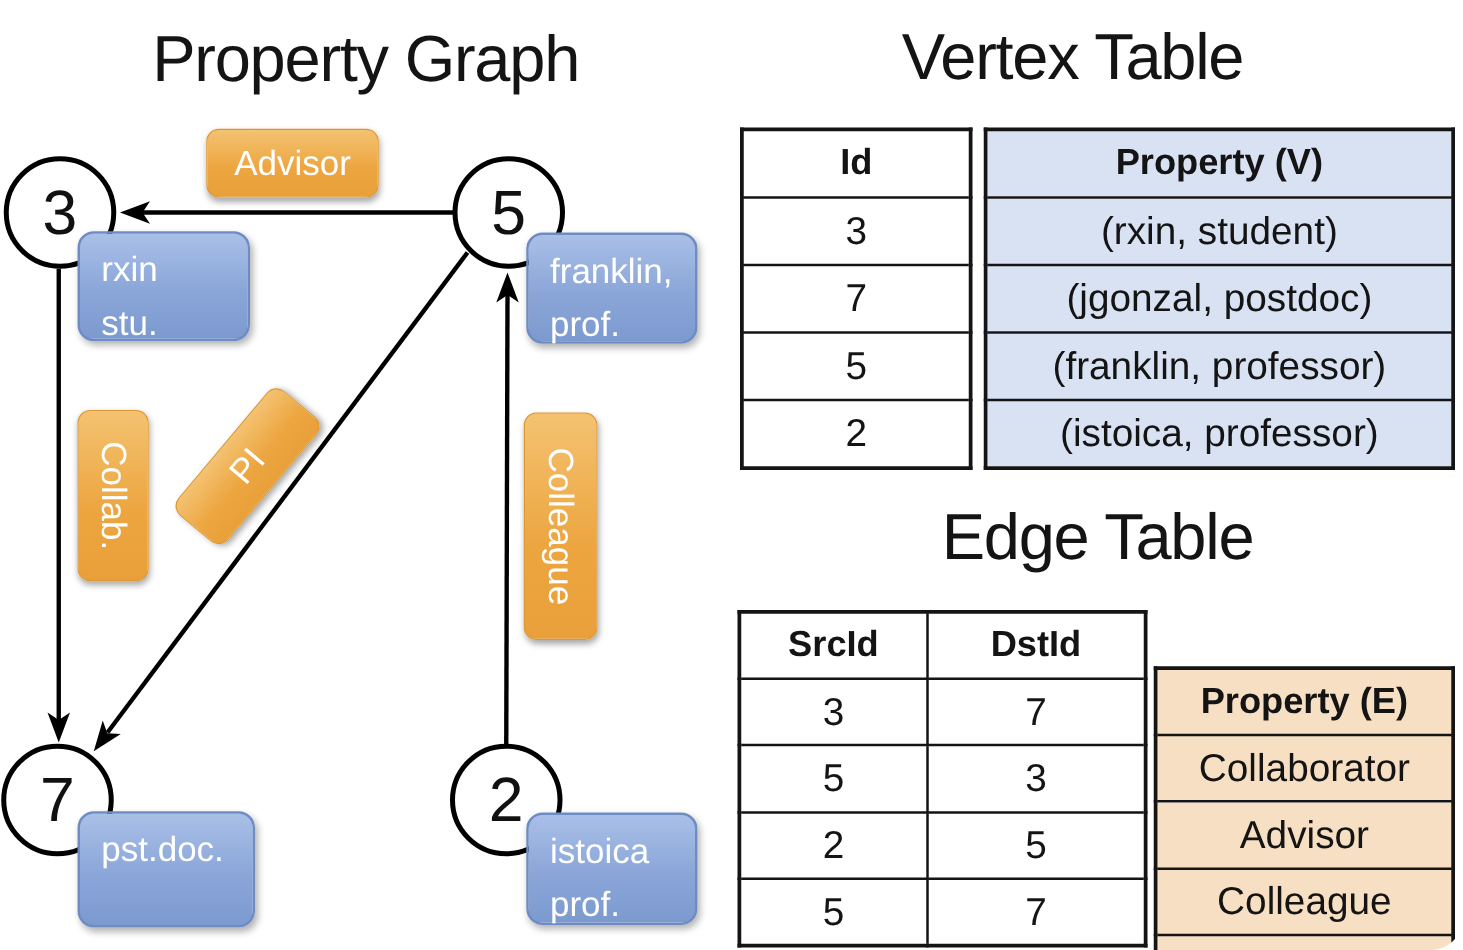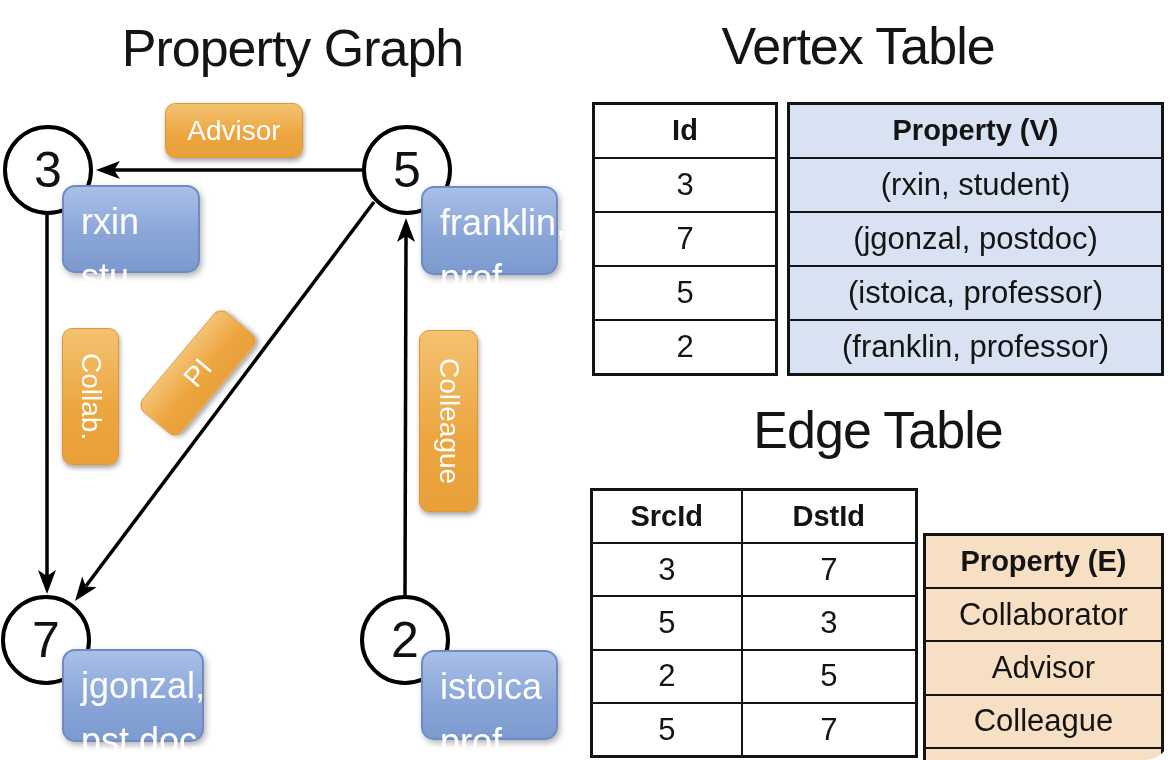--- a/index.html
+++ b/index.html
@@ -42,21 +42,21 @@
   #label-advisor   { left:165px; top:103px; width:138px; height:55px; }
   #label-collab    { left:62px;  top:328px; width:57px;  height:137px; }
   #label-colleague { left:419px; top:330px; width:59px;  height:182px; }
   #label-pi        { left:133px; top:347px; width:130px; height:52px; transform:rotate(-50deg); }
   .vtext { writing-mode:vertical-rl; text-orientation:mixed; }
 
   .vbox {
     position:absolute; z-index:4; border-radius:13px;
     background:linear-gradient(180deg,#a9bfe7 0%,#8aa6d8 55%,#7d9ad0 100%);
     border:2px solid #6f8cc2; box-shadow:2px 3px 6px rgba(0,0,0,0.3);
-    color:#fff; font-size:36px; line-height:1.52; padding:8px 12px 0 17px;
+    color:#fff; font-size:28px; line-height:1.52; padding:8px 12px 0 17px;
   }
   #vbox-rxin     { left:62px;  top:185px; width:138px; height:88px; }
   #vbox-franklin { left:421px; top:186px; width:137px; height:89px; }
   #vbox-jgonzal  { left:62px;  top:649px; width:142px; height:93px; }
   #vbox-istoica  { left:421px; top:650px; width:137px; height:90px; }
 
   
   table { position:absolute; border-collapse:collapse; table-layout:fixed; background:#fff; }
   th, td { border:2.4px solid #141414; text-align:center; vertical-align:middle; padding:0; overflow:hidden; }
   table { border:3px solid #141414; }
@@ -124,21 +124,20 @@
 
   <div class="vbox" id="vbox-rxin">
     <div>rxin</div>
     <div>stu.</div>
   </div>
   <div class="vbox" id="vbox-franklin">
     <div>franklin,</div>
     <div>prof.</div>
   </div>
   <div class="vbox" id="vbox-jgonzal">
-    <div>jgonzal,</div>
     <div>pst.doc.</div>
   </div>
   <div class="vbox" id="vbox-istoica">
     <div>istoica</div>
     <div>prof.</div>
   </div>
 
   <table id="vt-id">
     <tbody>
         <tr>
@@ -164,24 +163,24 @@
         <tr>
       <th>Property (V)</th>
     </tr>
     <tr>
           <td>(rxin, student)</td>
         </tr>
     <tr>
           <td>(jgonzal, postdoc)</td>
         </tr>
     <tr>
+          <td>(franklin, professor)</td>
+        </tr>
+    <tr>
           <td>(istoica, professor)</td>
-        </tr>
-    <tr>
-          <td>(franklin, professor)</td>
         </tr>
   </tbody>
     </table>
 
   <table id="et-ids">
     <colgroup>
         <col style="width:150px">
         <col style="width:175px">
       </colgroup>
     <tbody>

